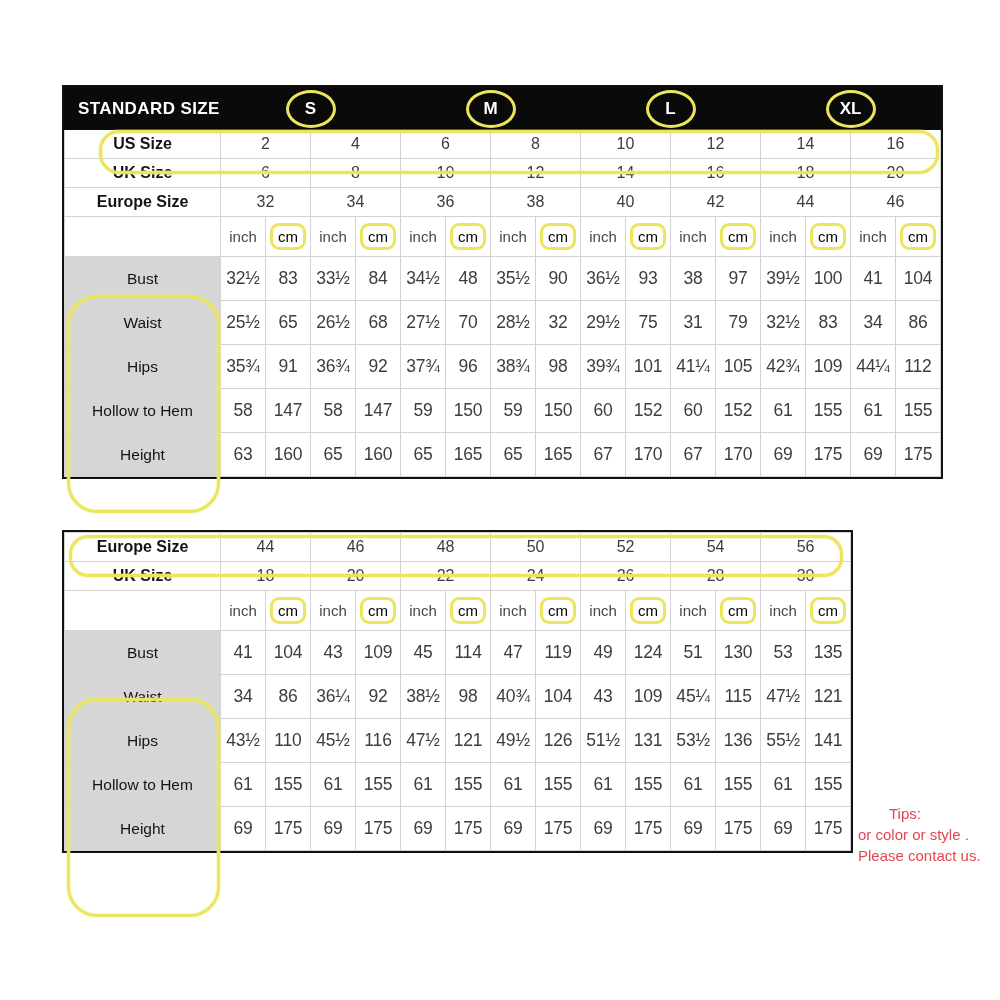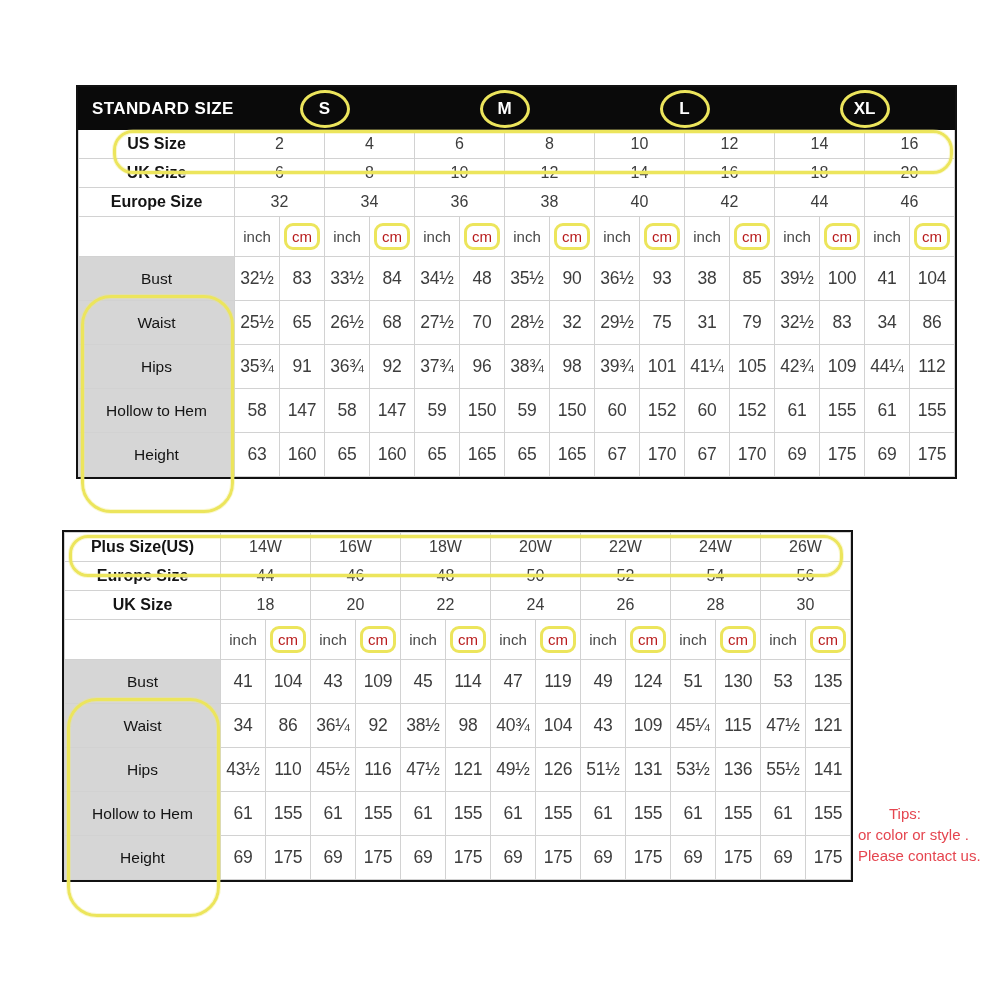--- a/index.html
+++ b/index.html
@@ -7,21 +7,21 @@
     --grid:#d2d2d2;
     --label-gray:#d6d6d6;
     --ink:#141414;
     --num:#3d3d3d;
     --tips-red:#e5454f;
   }
   html,body{margin:0;padding:0;background:#fff;}
   .canvas{position:relative;width:1000px;height:1000px;background:#fff;overflow:hidden;
           font-family:"Liberation Sans", sans-serif;color:var(--ink);}
   .table-wrap{position:absolute;border:2px solid #111;background:#fff;}
-  .table-wrap.standard{left:76px;top:85px;}
+  .table-wrap.standard{left:62px;top:85px;}
   .table-wrap.plus{left:62px;top:530px;}
   table{border-collapse:collapse;table-layout:fixed;}
   .standard table{width:876px;}
   .plus table{width:786px;}
   col.c-label{width:156px;}
   col.c-val{width:45px;}
   td,th{border:1px solid var(--grid);text-align:center;vertical-align:middle;padding:0;
         font-weight:400;overflow:hidden;white-space:nowrap;}
   
   thead tr{height:42px;}
@@ -31,21 +31,21 @@
              width:44px;height:32px;border:3px solid var(--yellow);border-radius:50%;
              font-size:17px;font-weight:700;color:#fff;}
   
   tr.size-row{height:29px;}
   tr.units-row{height:40px;}
   tr.measure-row{height:44px;}
   .row-label{font-size:16px;font-weight:700;color:var(--ink);}
   .size-val{font-size:16px;color:var(--num);}
   .unit{font-size:15px;color:#474747;}
   .cm-chip{display:inline-block;border:3px solid var(--yellow);border-radius:9px;
-           padding:2px 5px;font-size:15px;color:#b91c1c;background:#fff;}
+           padding:2px 5px;font-size:15px;color:#000000;background:#fff;}
   .measure-label{background:var(--label-gray);font-size:15.5px;font-weight:400;color:var(--ink);}
   .measure-val{font-size:17.5px;color:var(--num);letter-spacing:-0.2px;}
   
   .hl{position:absolute;border:3px solid var(--yellow);pointer-events:none;
       box-shadow:0 0 0 1px rgba(240,234,120,.35), inset 0 0 0 1px rgba(240,234,120,.35);}
   .hl-us-row{left:35px;top:43px;width:834px;height:38px;border-radius:20px;}
   .hl-std-labels{left:3px;top:208px;width:147px;height:212px;border-radius:30px;}
   .hl-plus-row{left:5px;top:3px;width:768px;height:36px;border-radius:19px;}
   .hl-plus-labels{left:3px;top:166px;width:147px;height:213px;border-radius:30px;}
   
@@ -156,21 +156,21 @@
             <td class="measure-val">83</td>
             <td class="measure-val">33½</td>
             <td class="measure-val">84</td>
             <td class="measure-val">34½</td>
             <td class="measure-val">48</td>
             <td class="measure-val">35½</td>
             <td class="measure-val">90</td>
             <td class="measure-val">36½</td>
             <td class="measure-val">93</td>
             <td class="measure-val">38</td>
-            <td class="measure-val">85</td>
+            <td class="measure-val">97</td>
             <td class="measure-val">39½</td>
             <td class="measure-val">100</td>
             <td class="measure-val">41</td>
             <td class="measure-val">104</td>
           </tr>
           <tr class="measure-row">
             <th class="measure-label">Waist</th>
             <td class="measure-val">25½</td>
             <td class="measure-val">65</td>
             <td class="measure-val">26½</td>
@@ -265,30 +265,20 @@
           <col class="c-val">
         <col class="c-val">
           <col class="c-val">
           <col class="c-val">
           <col class="c-val">
         <col class="c-val">
           <col class="c-val">
       </colgroup>
       <tbody id="plus-body">
           <tr class="size-row">
-            <th class="row-label">Plus Size(US)</th>
-            <td class="size-val" colspan="2">14W</td>
-            <td class="size-val" colspan="2">16W</td>
-            <td class="size-val" colspan="2">18W</td>
-            <td class="size-val" colspan="2">20W</td>
-            <td class="size-val" colspan="2">22W</td>
-            <td class="size-val" colspan="2">24W</td>
-            <td class="size-val" colspan="2">26W</td>
-          </tr>
-          <tr class="size-row">
             <th class="row-label">Europe Size</th>
             <td class="size-val" colspan="2">44</td>
             <td class="size-val" colspan="2">46</td>
             <td class="size-val" colspan="2">48</td>
             <td class="size-val" colspan="2">50</td>
             <td class="size-val" colspan="2">52</td>
             <td class="size-val" colspan="2">54</td>
             <td class="size-val" colspan="2">56</td>
           </tr>
           <tr class="size-row">

